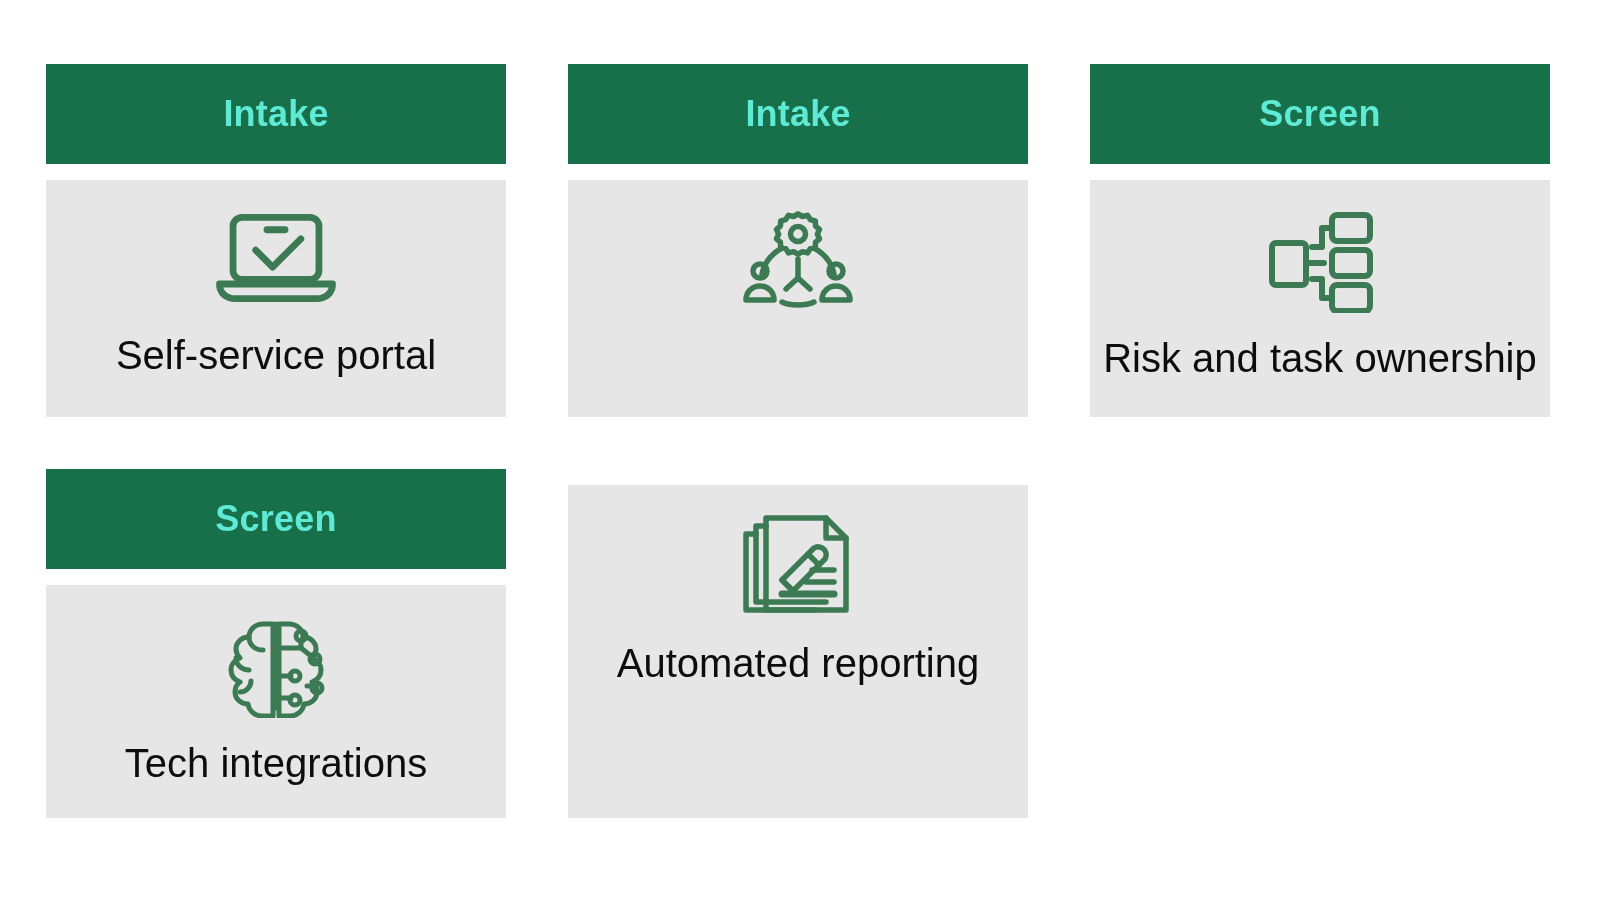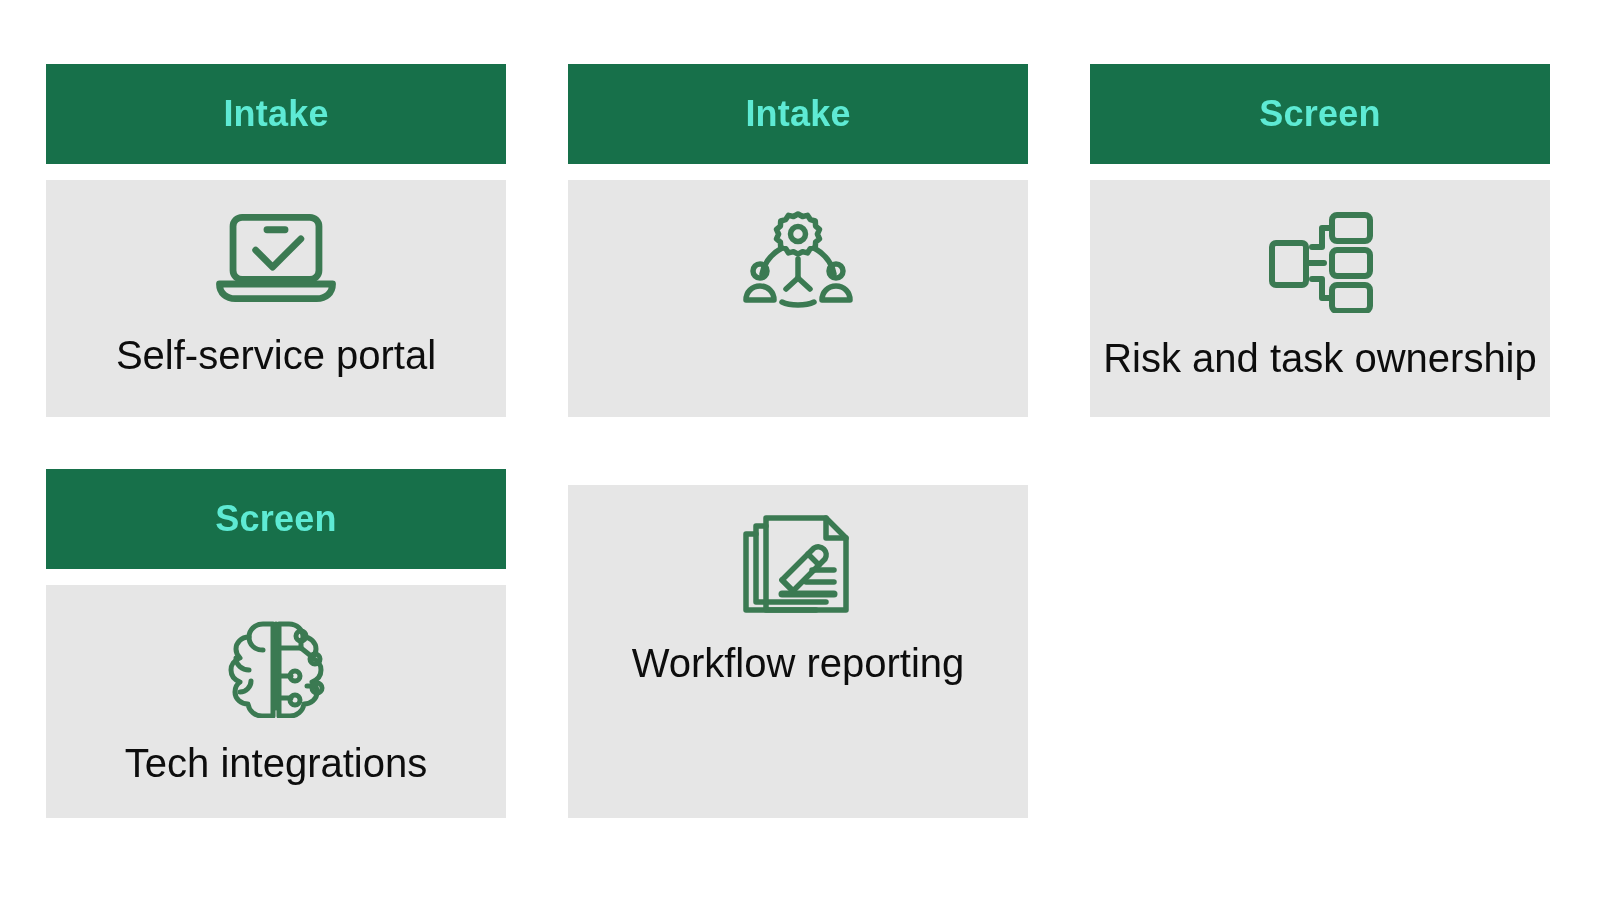--- a/index.html
+++ b/index.html
@@ -223,18 +223,18 @@
 
             <path d="M44 66 L76 34 a8 8 0 0 1 11 11 L55 77 Z"></path>
             <line x1="70" y1="40" x2="81" y2="51"></line>
             <line x1="44" y1="66" x2="55" y2="77"></line>
 
             <line x1="74" y1="56" x2="96" y2="56"></line>
             <line x1="68" y1="68" x2="96" y2="68"></line>
             <line x1="44" y1="80" x2="96" y2="80" stroke-width="7"></line>
           </svg>
         </div>
-        <div class="card-caption">Workflow reporting</div>
+        <div class="card-caption">Automated reporting</div>
       </div>
     </div>
 
   </div>
 </div>
 
 </body></html>

